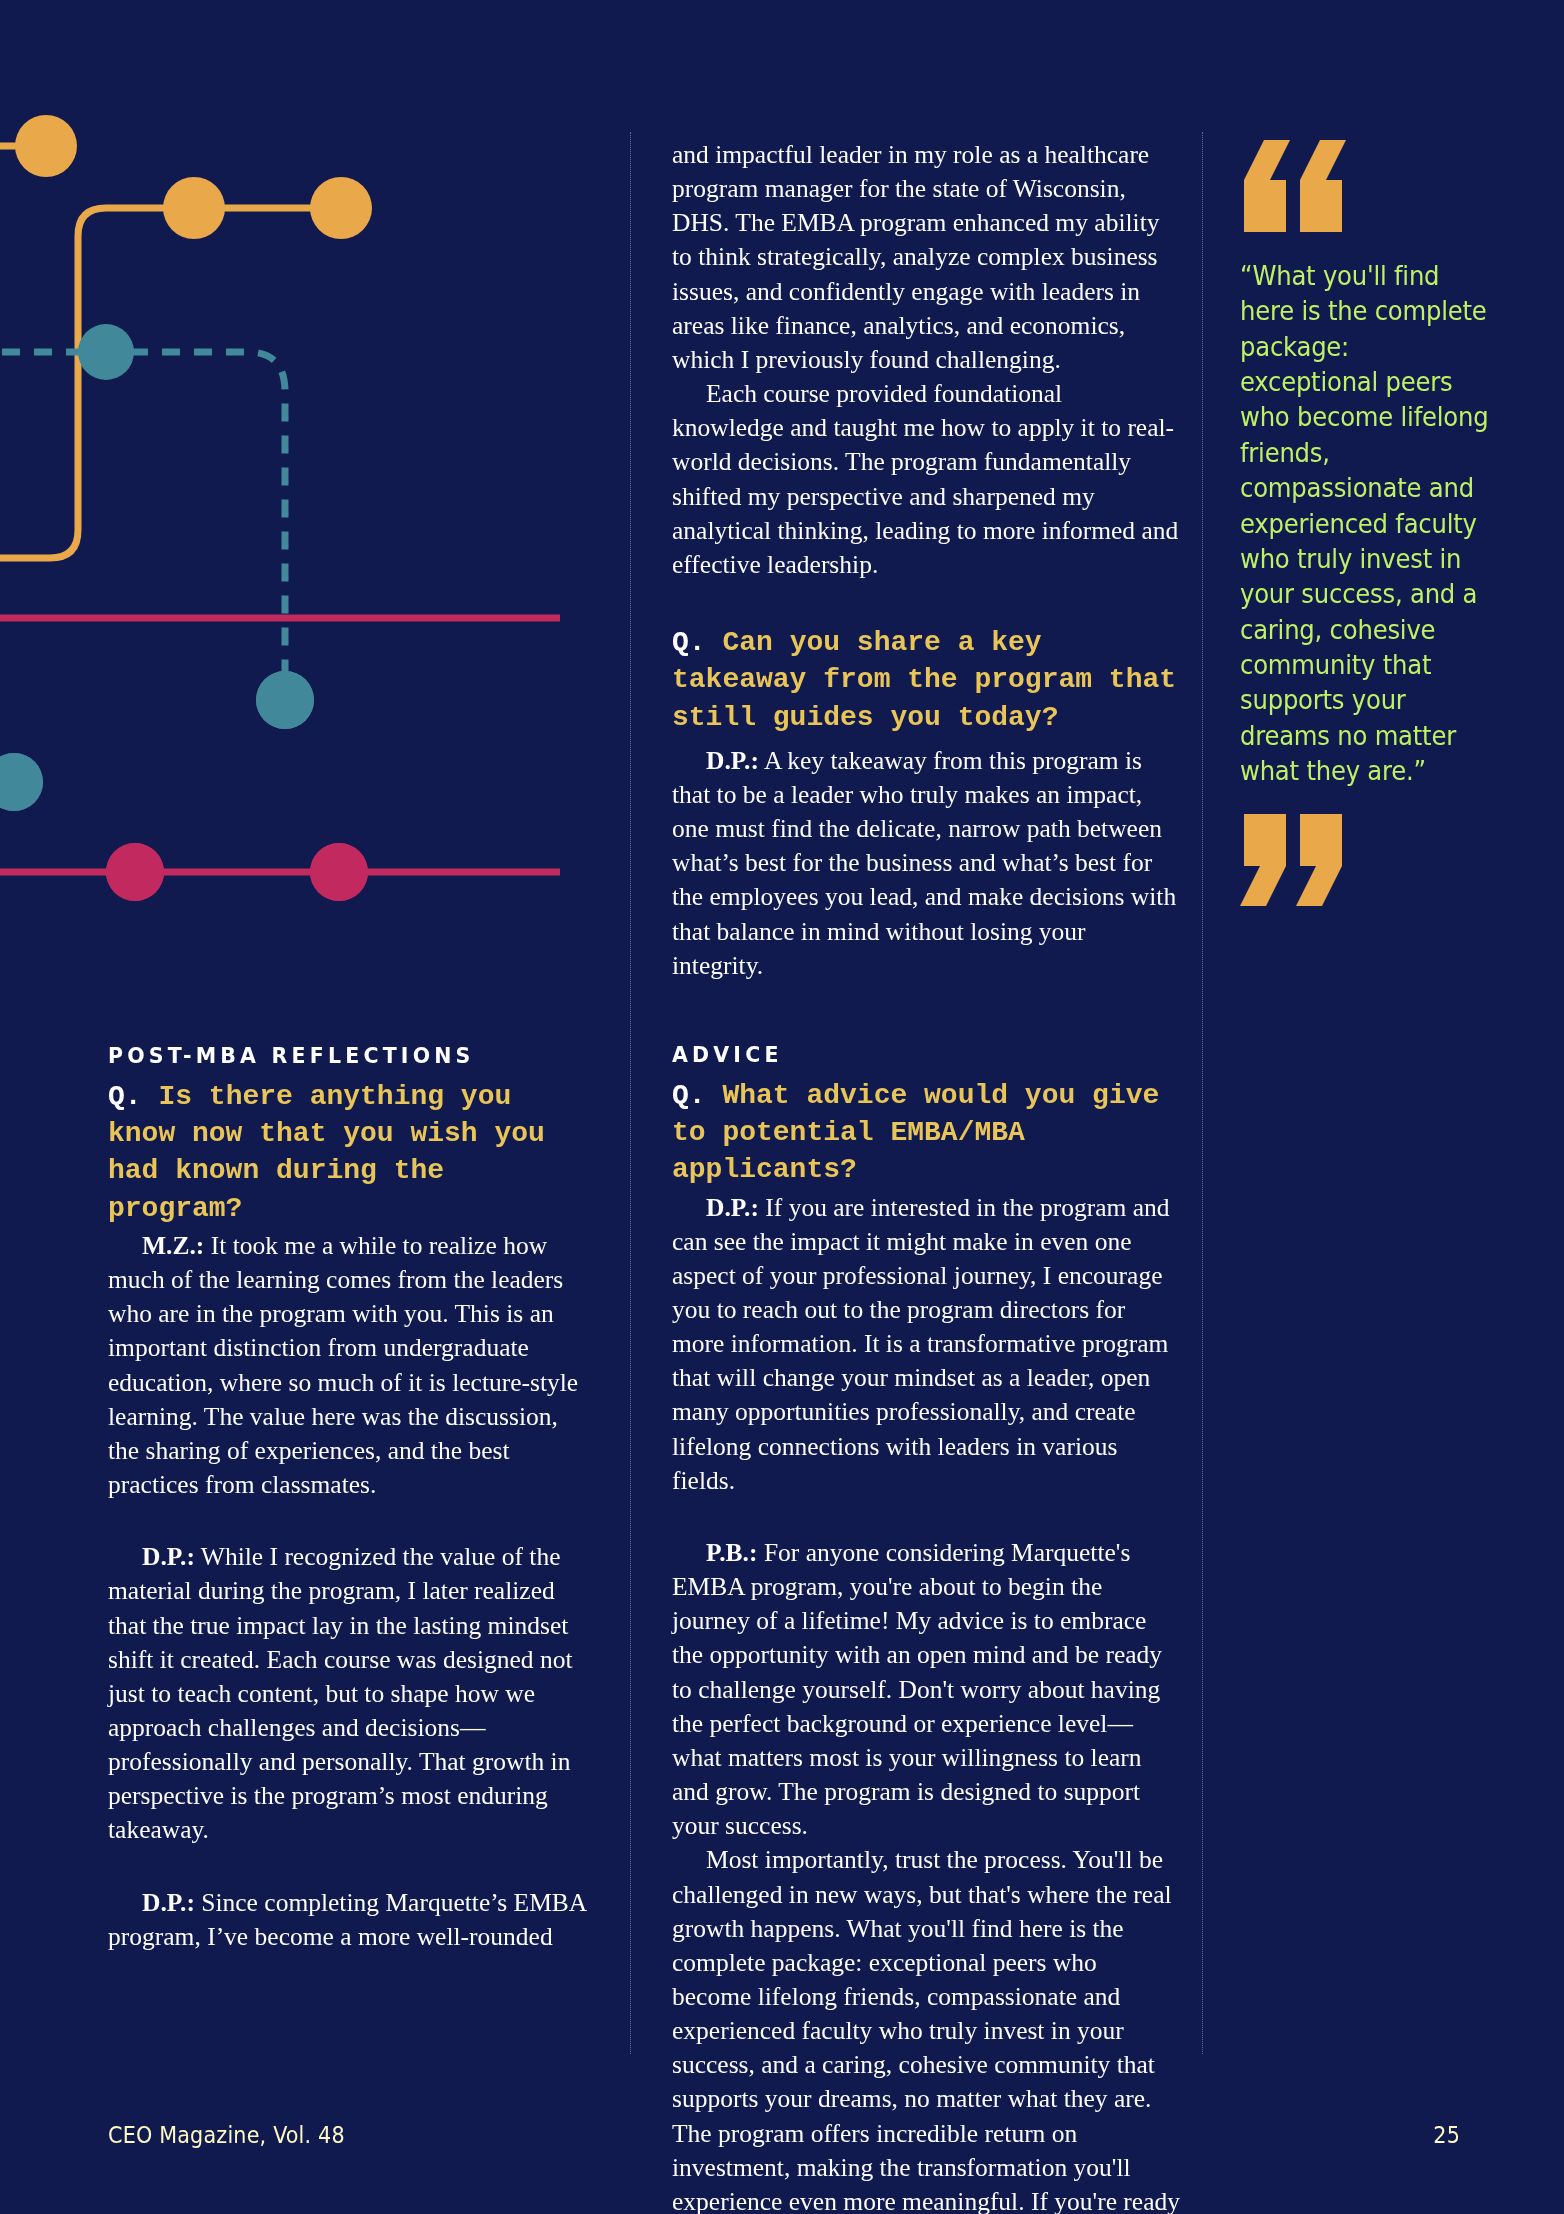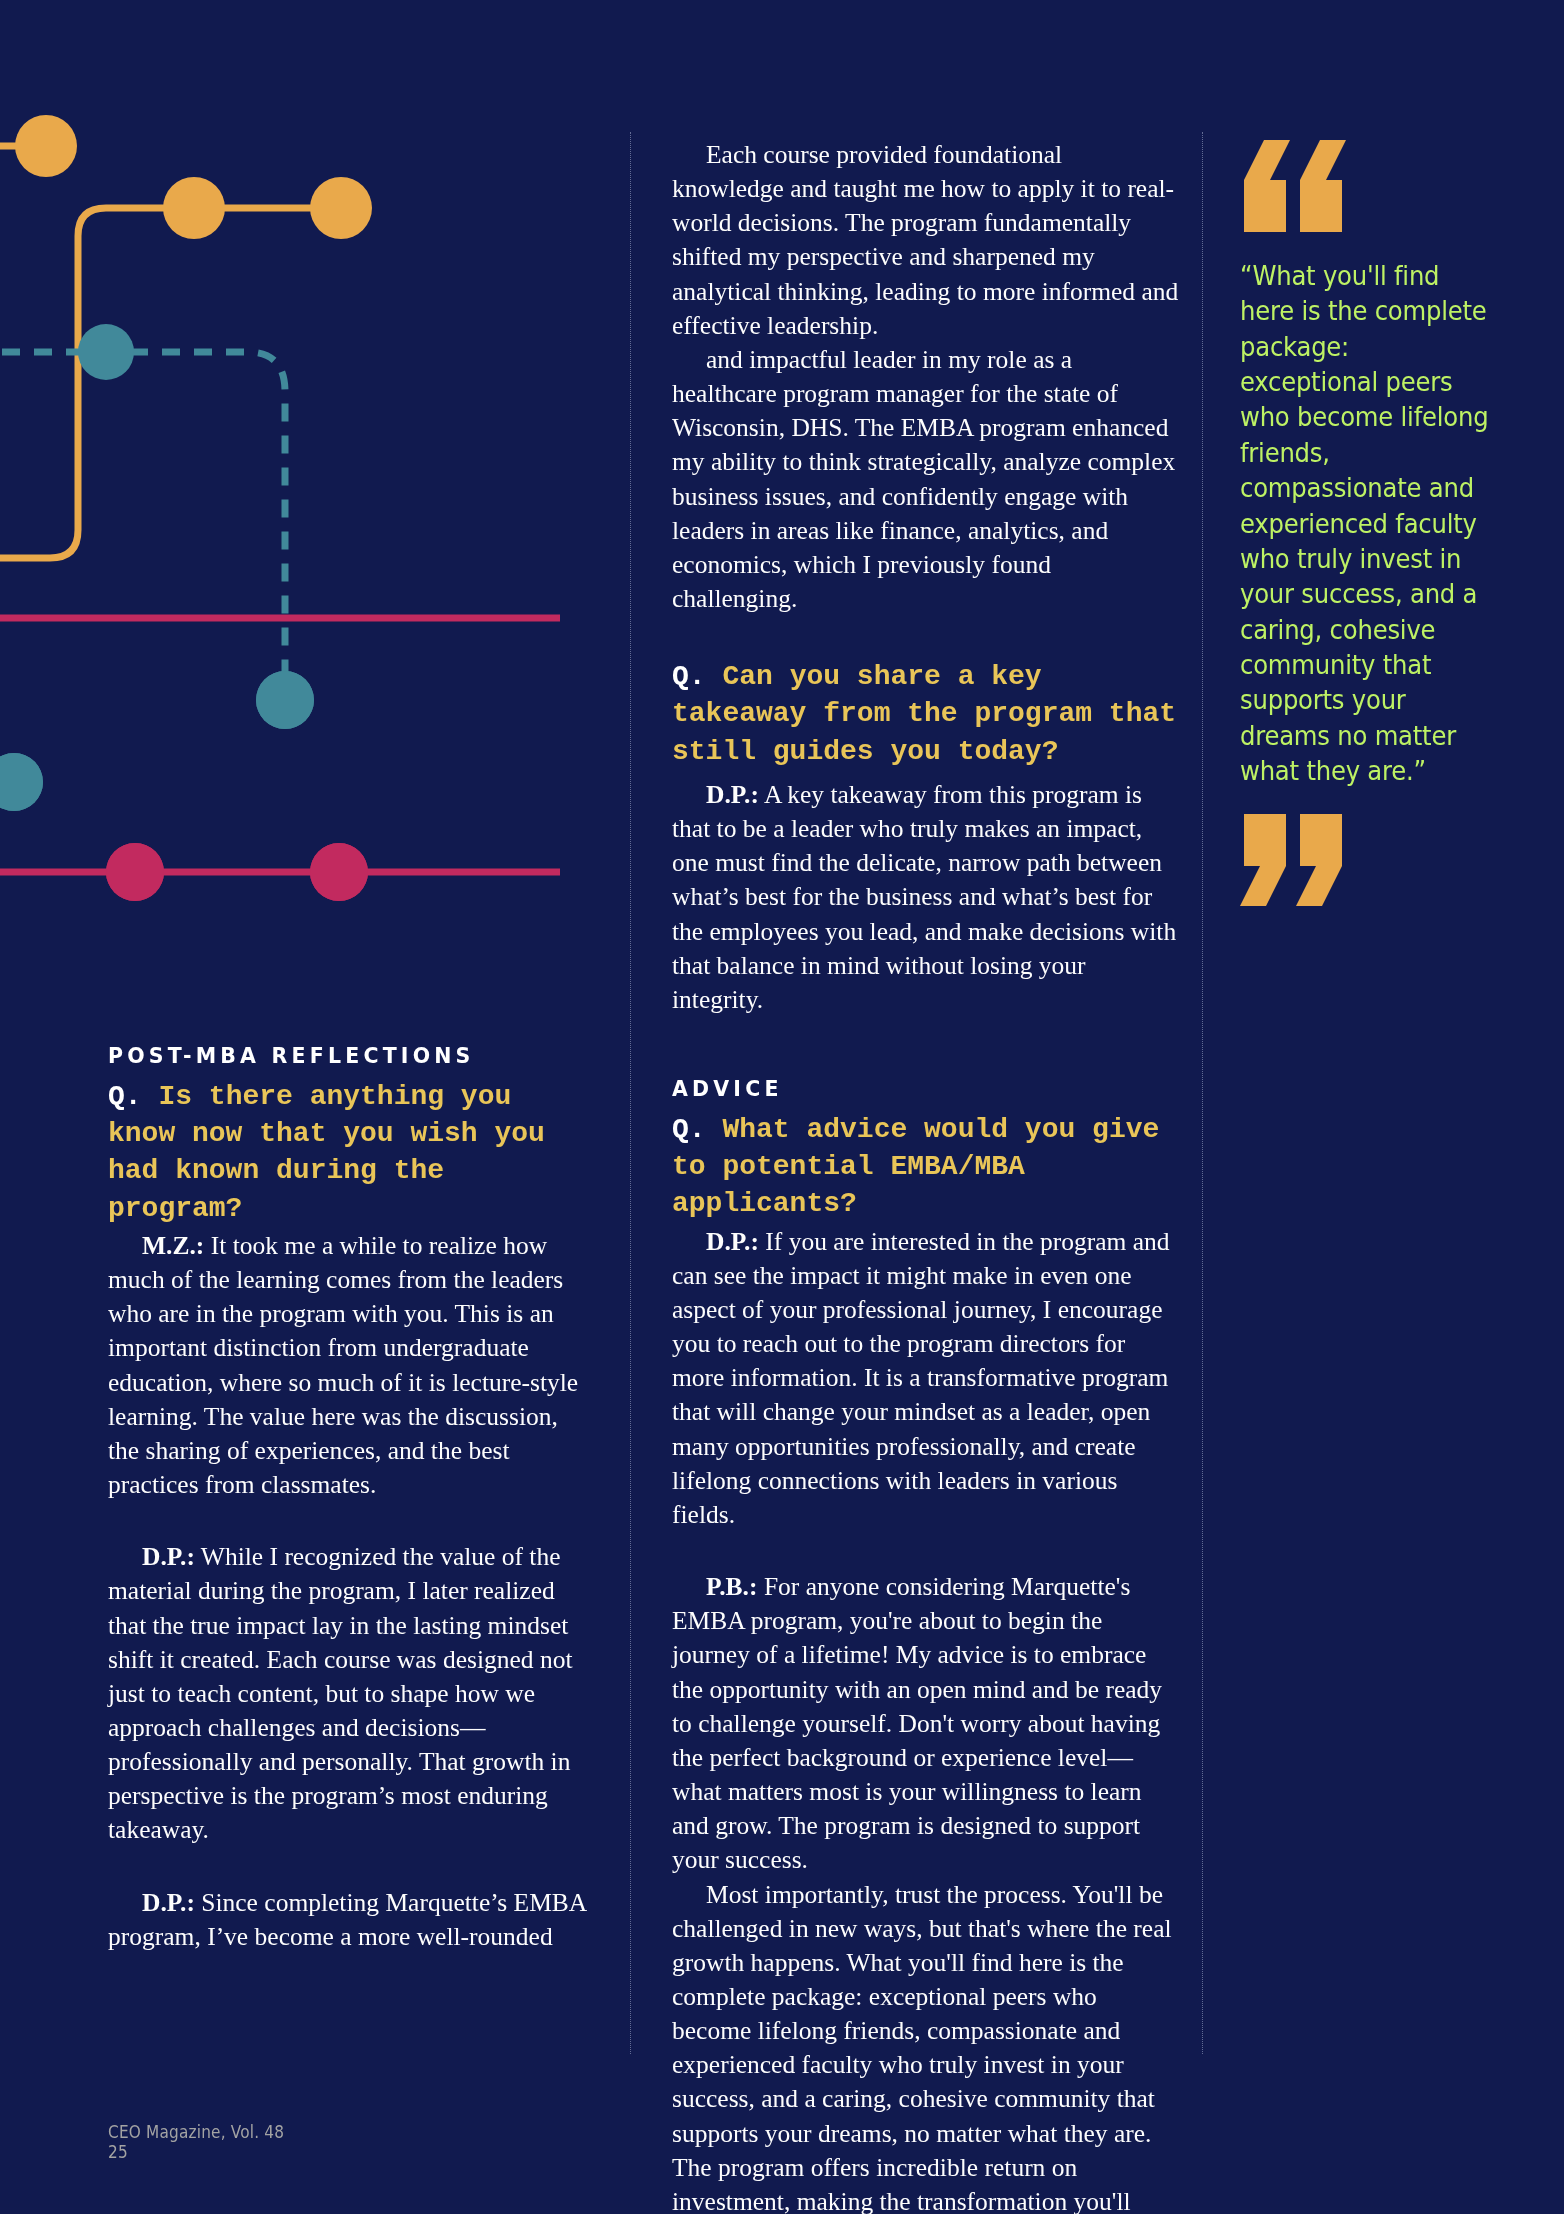--- a/index.html
+++ b/index.html
@@ -95,24 +95,23 @@
   
   .footer {
     position: absolute;
     left: 108px;
     right: 104px;
     top: 2122px;
     display: flex;
     justify-content: space-between;
     align-items: baseline;
     font-family: "DejaVu Sans Condensed", "DejaVu Sans", sans-serif;
-    font-size: 17px;
-    color: #a3a3a3;
+    font-size: 23px;
+    color: #fef9c3;
     letter-spacing: .2px;
-    flex-direction: column;
   }
 </style>
 </head>
 <body>
 
 <div class="page">
 
   <div class="deco">
     <svg width="560" height="960" viewBox="0 0 560 960" xmlns="http://www.w3.org/2000/svg">
 
@@ -150,23 +149,23 @@
     <p class="body-txt" style="text-indent:34px;margin-top:2px"><span class="speaker">M.Z.:</span> <span>It took me a while to realize how much of the learning comes from the leaders who are in the program with you. This is an important distinction from undergraduate education, where so much of it is lecture-style learning. The value here was the discussion, the sharing of experiences, and the best practices from classmates.</span></p>
 
     <p class="body-txt para-gap-lg"><span class="speaker">D.P.:</span> <span>While I recognized the value of the material during the program, I later realized that the true impact lay in the lasting mindset shift it created. Each course was designed not just to teach content, but to shape how we approach challenges and decisions—professionally and personally. That growth in perspective is the program’s most enduring takeaway.</span></p>
 
 
 
     <p class="body-txt para-gap-lg"><span class="speaker">D.P.:</span> <span>Since completing Marquette’s EMBA program, I’ve become a more well-rounded</span></p>
   </div>
 
   <div class="col col-mid">
+    <p class="body-txt">and impactful leader in my role as a healthcare program manager for the state of Wisconsin, DHS. The EMBA program enhanced my ability to think strategically, analyze complex business issues, and confidently engage with leaders in areas like finance, analytics, and economics, which I previously found challenging.</p>
+
     <p class="body-txt" style="text-indent:34px">Each course provided foundational knowledge and taught me how to apply it to real-world decisions. The program fundamentally shifted my perspective and sharpened my analytical thinking, leading to more informed and effective leadership.</p>
-
-    <p class="body-txt">and impactful leader in my role as a healthcare program manager for the state of Wisconsin, DHS. The EMBA program enhanced my ability to think strategically, analyze complex business issues, and confidently engage with leaders in areas like finance, analytics, and economics, which I previously found challenging.</p>
 
     <p class="qblock q-gap"><span class="qmark">Q.</span> <span>Can you share a key takeaway from the program that still guides you today?</span></p>
 
     <p class="body-txt" style="text-indent:34px;margin-top:8px"><span class="speaker">D.P.:</span> <span>A key takeaway from this program is that to be a leader who truly makes an impact, one must find the delicate, narrow path between what’s best for the business and what’s best for the employees you lead, and make decisions with that balance in mind without losing your integrity.</span></p>
 
     <p class="kicker spaced">ADVICE</p>
 
     <p class="qblock"><span class="qmark">Q.</span> <span>What advice would you give to potential EMBA/MBA applicants?</span></p>
 
     <p class="body-txt" style="text-indent:34px;margin-top:2px"><span class="speaker">D.P.:</span> <span>If you are interested in the program and can see the impact it might make in even one aspect of your professional journey, I encourage you to reach out to the program directors for more information. It is a transformative program that will change your mindset as a leader, open many opportunities professionally, and create lifelong connections with leaders in various fields.</span></p>

